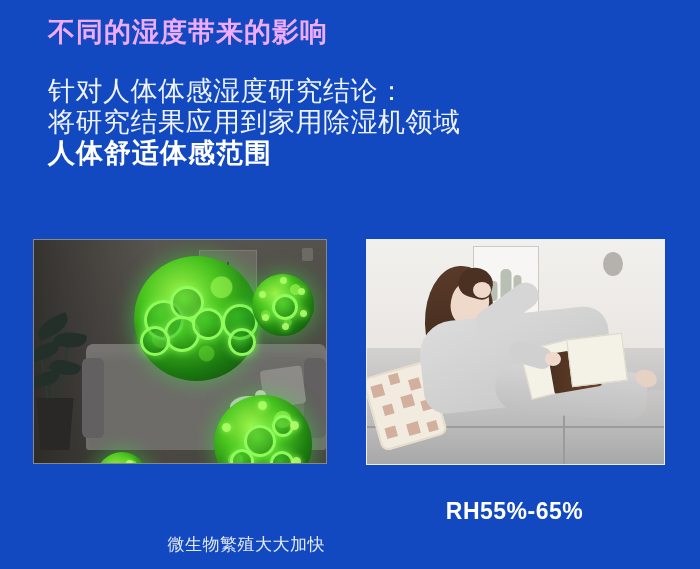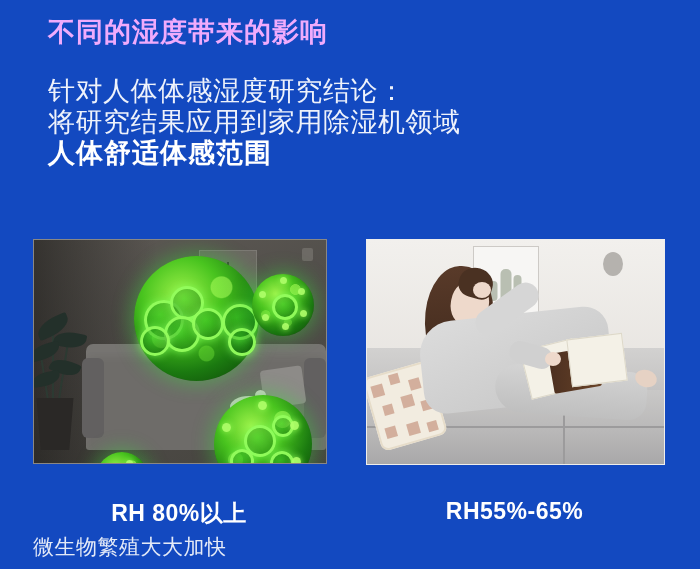--- a/index.html
+++ b/index.html
@@ -145,22 +145,22 @@
     background:#d0d0d0;border-radius:12px;transform:rotate(16deg);}
   .r-hand2{position:absolute;left:178px;top:112px;width:16px;height:14px;
     background:#eed9cb;border-radius:50%;}
 
   
   .cap-main{
     position:absolute;font-size:23px;font-weight:bold;color:#ffffff;
     letter-spacing:0.5px;white-space:nowrap;text-align:center;
   }
   .cap-sub{
-    position:absolute;font-size:21px;color:#e4eaf7;
-    letter-spacing:0.5px;white-space:nowrap;text-align:left;
+    position:absolute;font-size:17px;color:#e4eaf7;
+    letter-spacing:0.5px;white-space:nowrap;text-align:right;
   }
   #cap-left-main{left:33px;top:498px;width:292px;}
   #cap-left-sub{left:33px;top:533px;width:292px;}
   #cap-right-main{left:366px;top:498px;width:297px;}
   #cap-right-sub{left:366px;top:533px;width:297px;}
 </style>
 </head>
 <body>
 
 <div id="slide">
@@ -281,17 +281,16 @@
       <div class="r-book">
         <div class="pg left"></div>
         <div class="spine"></div>
         <div class="pg right"></div>
       </div>
       <div class="r-arm2"></div>
       <div class="r-hand2"></div>
     </div>
   </div>
 
-  <div class="cap-main" id="cap-left-main">RH 80%以上</div>
   <div class="cap-sub" id="cap-left-sub">微生物繁殖大大加快</div>
   <div class="cap-main" id="cap-right-main">RH55%-65%</div>
 
 </div>
 
 </body></html>

